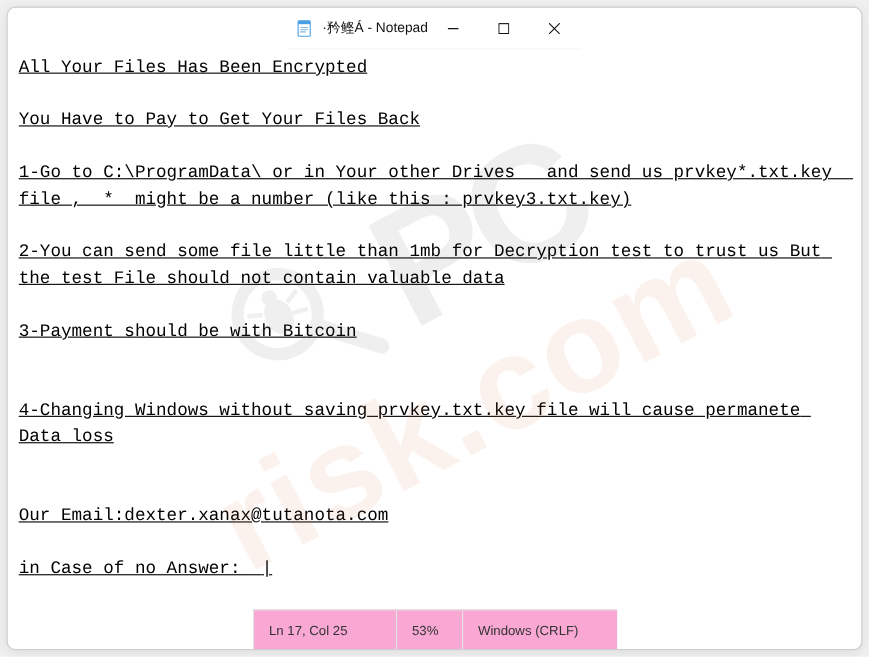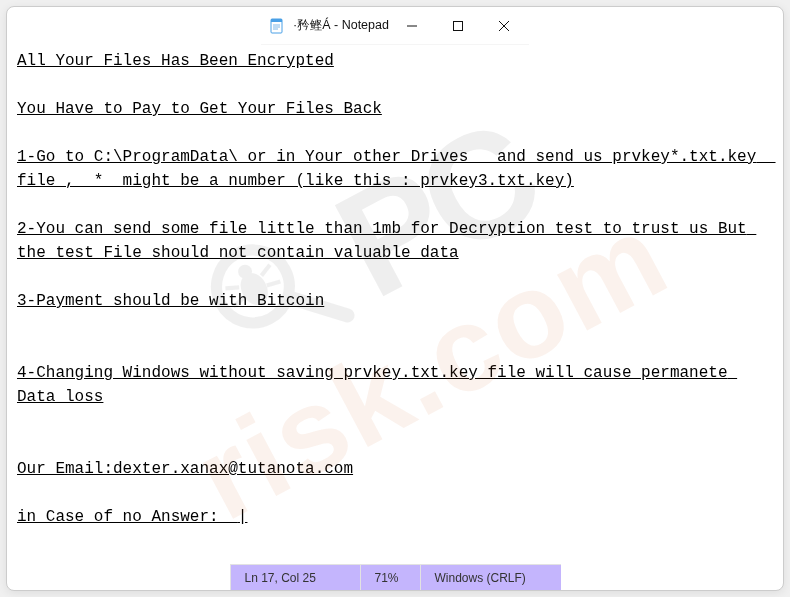--- a/index.html
+++ b/index.html
@@ -70,22 +70,22 @@
       white-space: pre-wrap;
       word-break: break-word;
       overflow: hidden;
       position: relative;
       text-decoration: underline;
     }
     .caret-gap {
       display:inline;
     }
     .statusbar {
-      height: 26px;
-      background: #c4b5fd;
+      height: 36px;
+      background: #f9a8d4;
       border-top: 1px solid #e2e2e2;
       display:flex;
       font-size: 12px;
       color:#333;
     }
     .status-spacer { flex:1; border-right:1px solid #e2e2e2; }
     .status-cell {
       padding: 0 14px;
       display:flex; align-items:center;
       border-right: 1px solid #e2e2e2;
@@ -165,21 +165,21 @@
 <span>4-Changing Windows without saving prvkey.txt.key file will cause permanete Data loss</span>
 
 
 <span>Our Email:dexter.xanax@tutanota.com</span>
 
 <span>in Case of no Answer:  </span><span class="caret-gap">|</span></div>
 
   <div class="statusbar">
     <div class="status-spacer"></div>
     <div class="status-cell pos">Ln 17, Col 25</div>
-    <div class="status-cell">71%</div>
+    <div class="status-cell">53%</div>
     <div class="status-cell enc">Windows (CRLF)</div>
   </div>
 
   <div class="watermark">
     <div class="watermark-inner">
       <div class="wm-top">
         <span class="wm-icon">
           <svg viewBox="0 0 100 100">
             <circle cx="38" cy="38" r="26" fill="none" stroke="#333" stroke-width="8"></circle>
             <line x1="58" y1="58" x2="88" y2="88" stroke="#333" stroke-width="10" stroke-linecap="round"></line>

